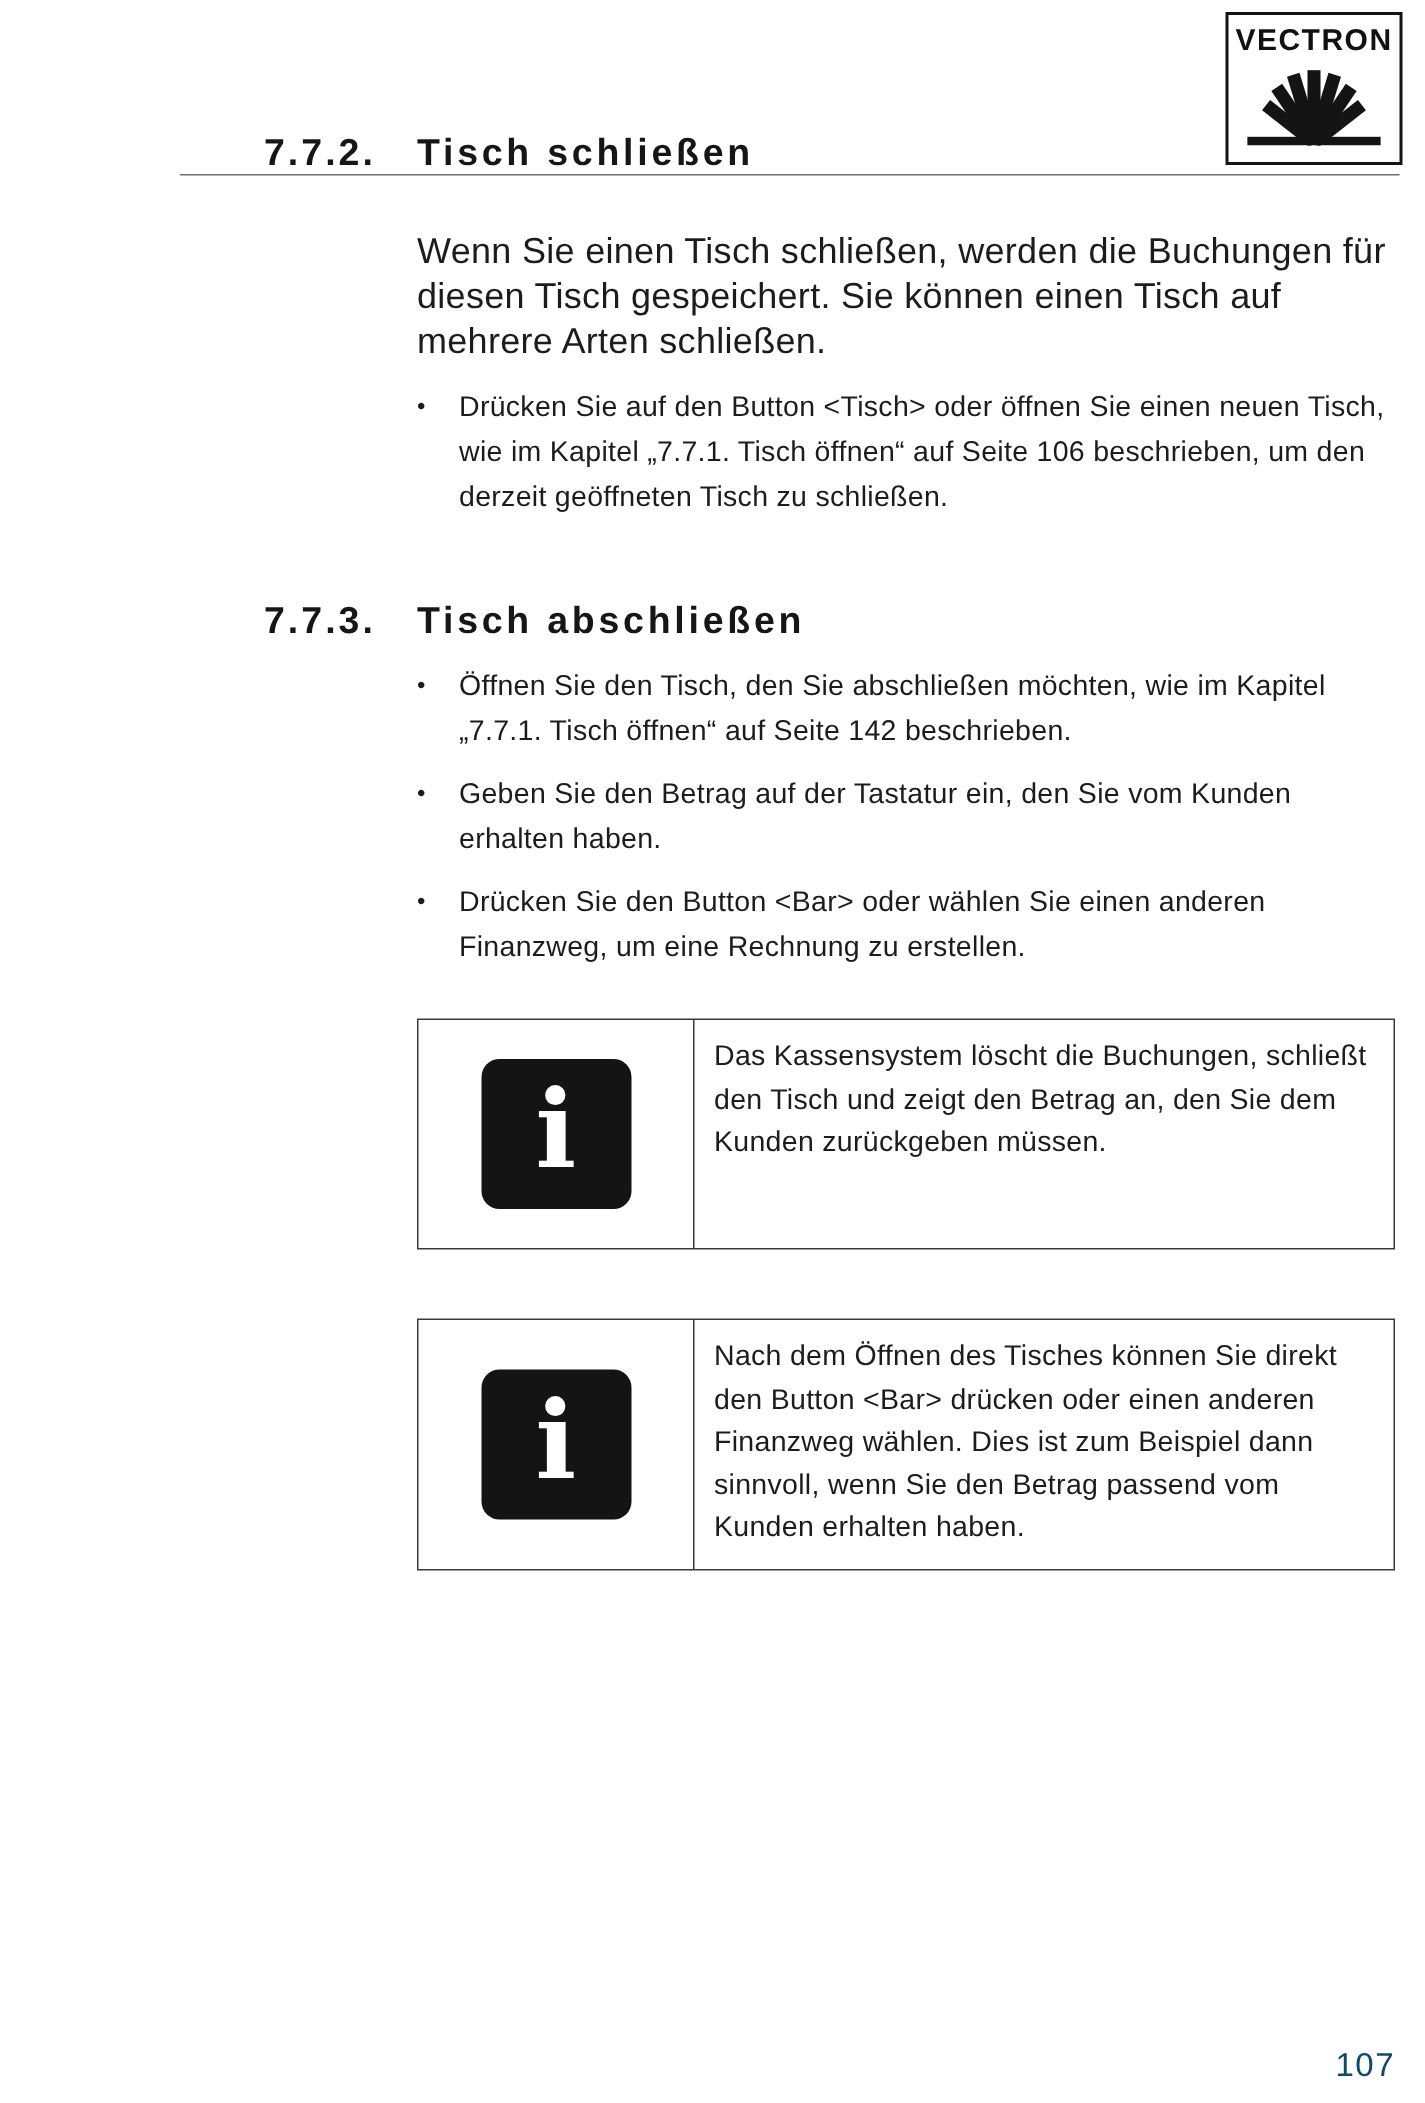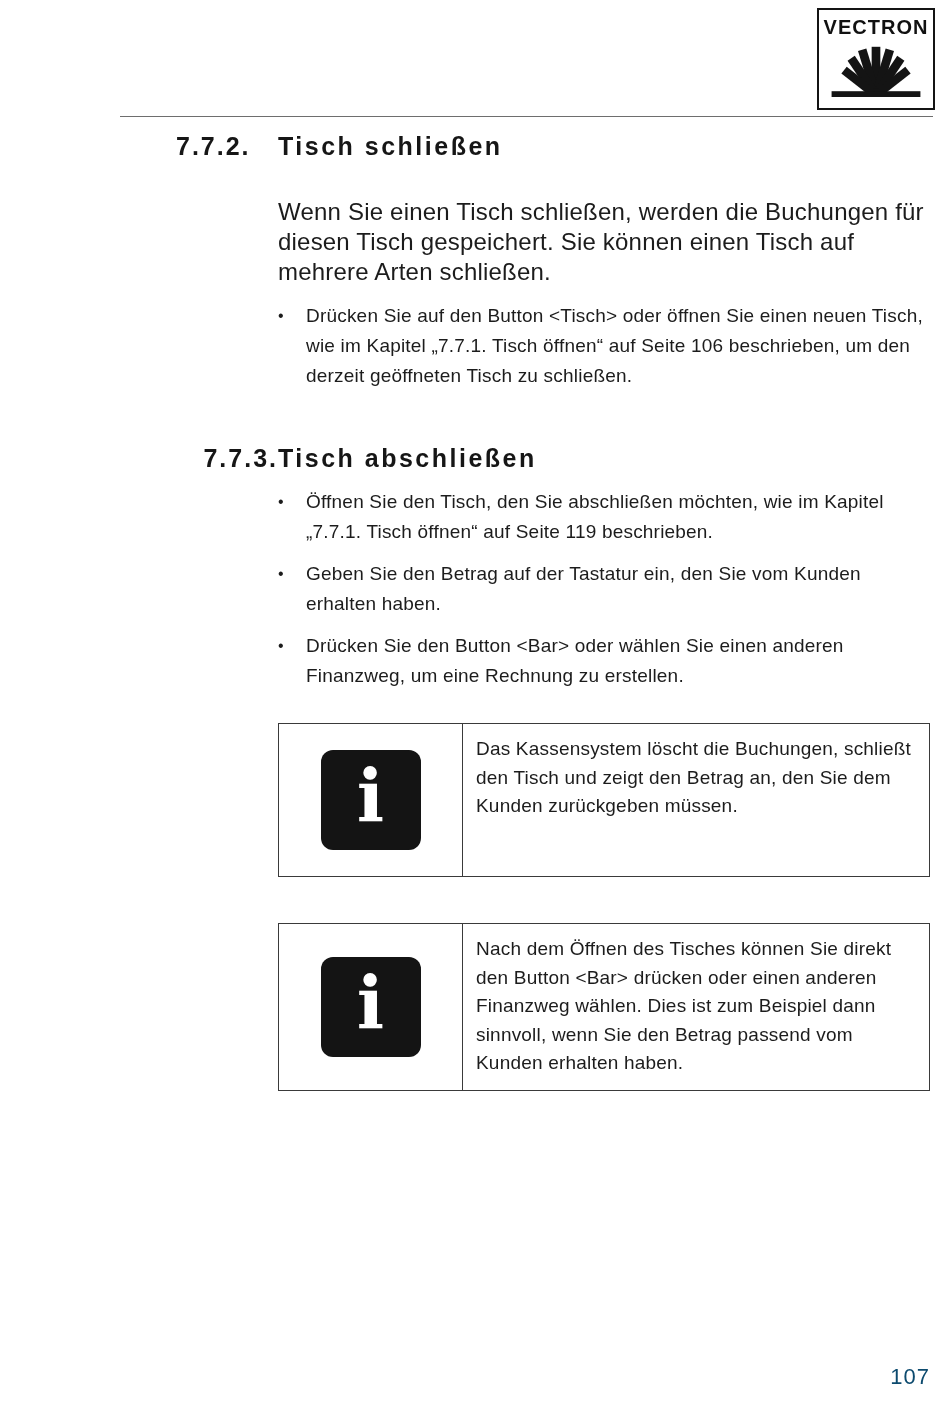--- a/index.html
+++ b/index.html
@@ -27,42 +27,41 @@
   }
   .logo-fan { margin-top:2px; }
   .header-rule {
     position:absolute; top:116px; left:120px; right:17px;
     height:0; border-top:1px solid #6e6e6e;
   }
 
   
   .content {
     position:absolute; left:176px; right:20px; top:0;
-    padding-top:115px;
-    margin-top:17px;
+    padding-top:88px;
   }
   .heading {
     display:flex; align-items:baseline;
     font-size:25px; font-weight:700; letter-spacing:2.5px;
     color:#161616;
   }
   .sec-num { flex:0 0 102px; letter-spacing:2px; }
   .indent { margin-left:102px; }
 
   .para {
     margin-top:36px;
     font-size:24px; line-height:30px; letter-spacing:0.2px;
   }
   .bullets { margin-top:14px; list-style:none; }
   .bullets li { display:flex; }
   .bullets li + li { margin-top:12px; }
   .marker { flex:0 0 28px; font-size:16px; line-height:30px; }
   .bullet-text { flex:1; font-size:19px; line-height:30px; letter-spacing:0.2px; }
 
-  .sec-2 .heading { margin-top:53px;text-align:right; }
+  .sec-2 .heading { margin-top:53px; }
 
   
   .info-box {
     display:flex;
     border:1px solid #3a3a3a;
     margin-left:102px;
   }
   .info-box.first { margin-top:32px; }
   .info-box.second { margin-top:46px; }
   .info-left {
@@ -130,21 +129,21 @@
   </section>
 
   <section class="sec-2">
     <h2 class="heading">
       <span class="sec-num">7.7.3.</span>
       <span class="sec-title">Tisch abschließen</span>
     </h2>
     <ul class="bullets indent">
       <li>
         <span class="marker">•</span>
-        <span class="bullet-text">Öffnen Sie den Tisch, den Sie abschließen möchten, wie im Kapitel „7.7.1. Tisch öffnen“ auf Seite 119 beschrieben.</span>
+        <span class="bullet-text">Öffnen Sie den Tisch, den Sie abschließen möchten, wie im Kapitel „7.7.1. Tisch öffnen“ auf Seite 142 beschrieben.</span>
       </li>
       <li>
         <span class="marker">•</span>
         <span class="bullet-text">Geben Sie den Betrag auf der Tastatur ein, den Sie vom Kunden erhalten haben.</span>
       </li>
       <li>
         <span class="marker">•</span>
         <span class="bullet-text">Drücken Sie den Button &lt;Bar&gt; oder wählen Sie einen anderen Finanzweg, um eine Rechnung zu erstellen.</span>
       </li>
     </ul>

